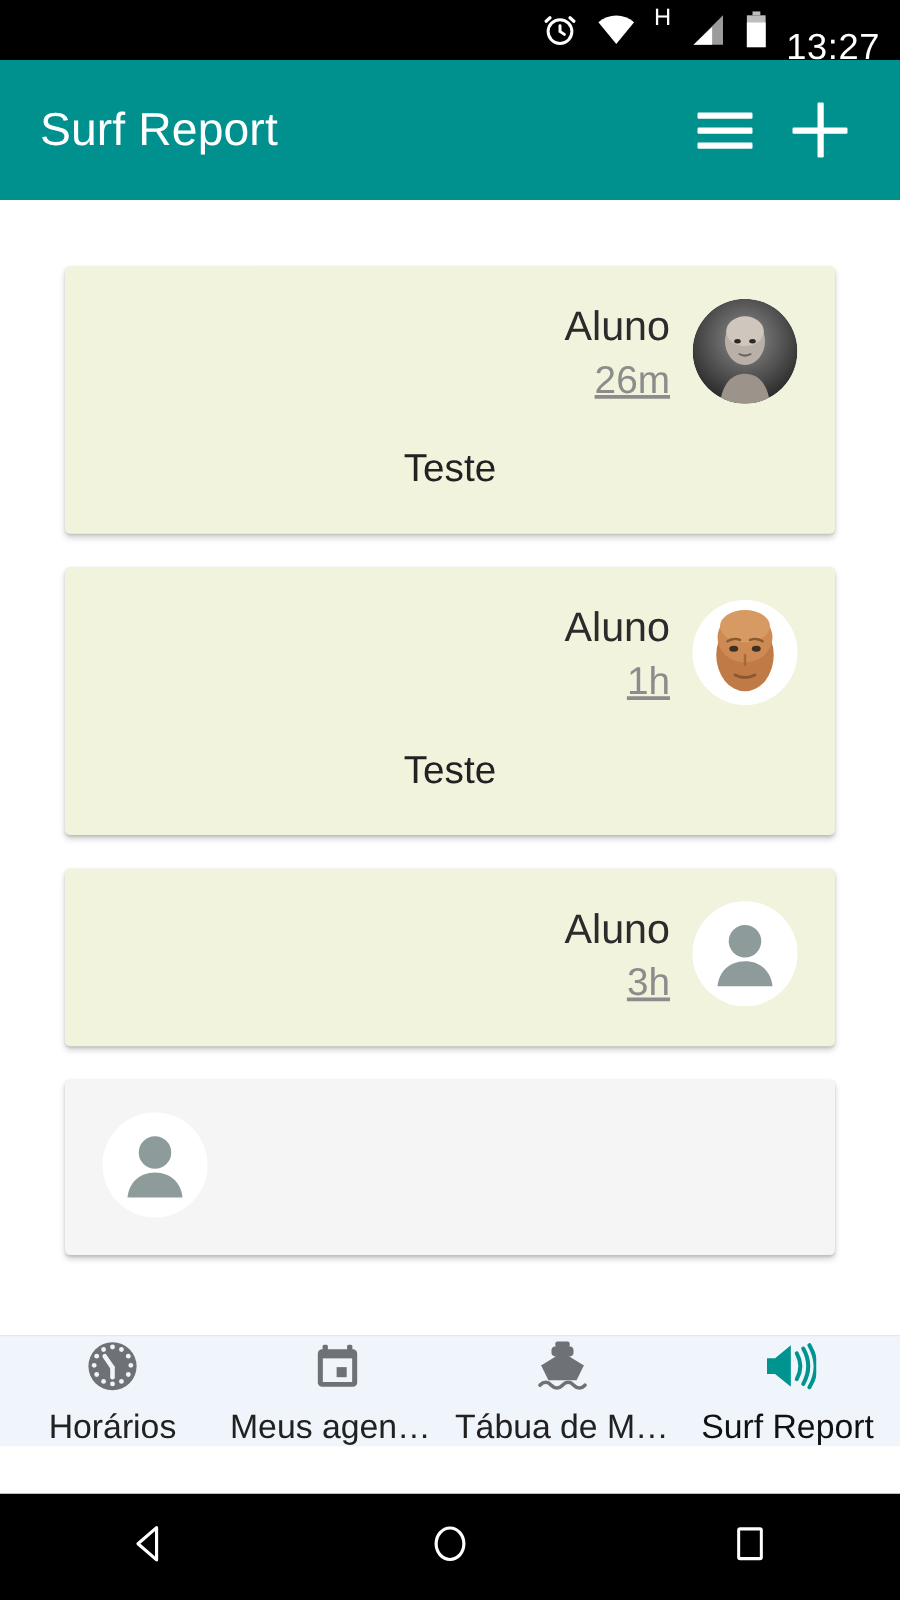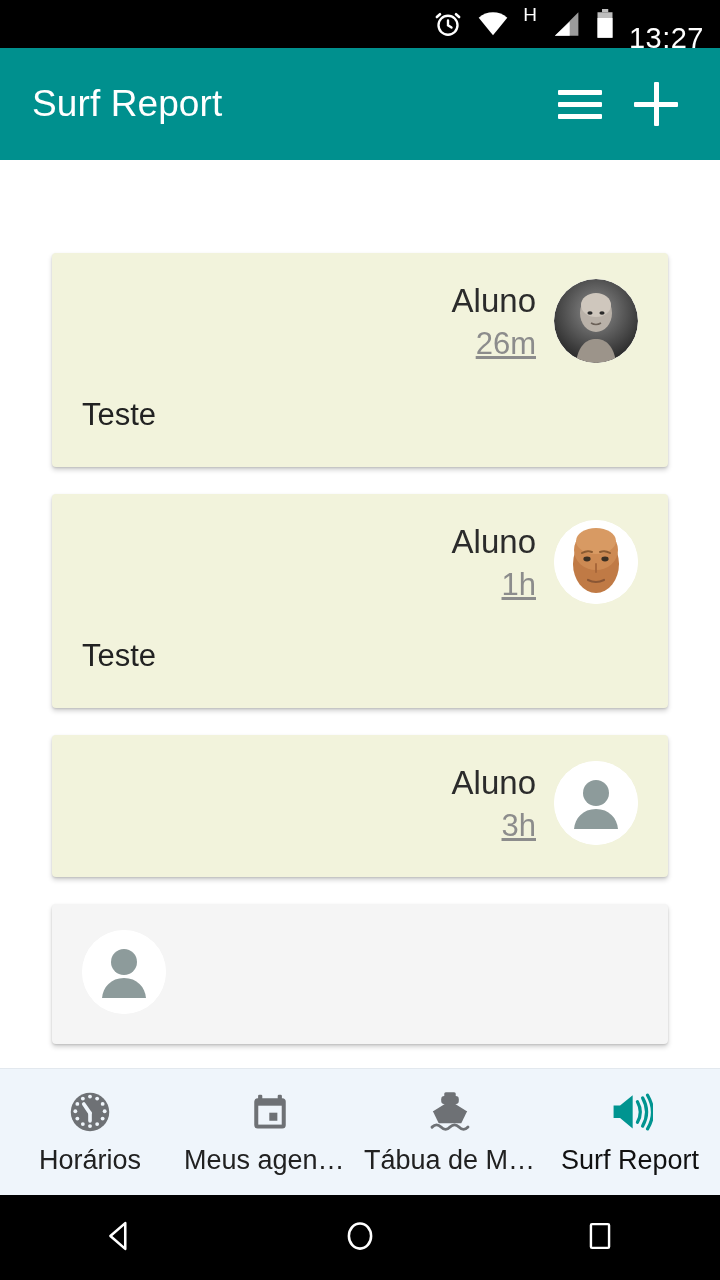--- a/index.html
+++ b/index.html
@@ -38,21 +38,21 @@
   .plus{ position:relative; width:44px; height:44px; }
   .plus::before,.plus::after{
     content:""; position:absolute; background:#fff; border-radius:1px;
   }
   .plus::before{ left:0; top:19.5px; width:44px; height:5px; }
   .plus::after{ top:0; left:19.5px; width:5px; height:44px; }
 
   
   .content{
     position:absolute; top:160px; left:0; width:720px; height:905px;
-    background:#ffffff; overflow:hidden;margin-top:40px;
+    background:#ffffff; overflow:hidden;
   }
   .card{
     position:relative; margin:0 52px 27px 52px;
     border-radius:4px;
     box-shadow:0 3px 5px rgba(0,0,0,0.18), 0 1px 2px rgba(0,0,0,0.12);
     padding:26px 30px 30px 30px;
   }
   .card.right{ background:#F2F3DC; }
   .card.left{ background:#F5F5F5; }
   .card-spacer{ height:53px; }
@@ -71,25 +71,25 @@
 
   .avatar{
     width:84px; height:84px; border-radius:50%;
     flex:0 0 84px; overflow:hidden; position:relative;
     background:#ffffff;
   }
   .avatar svg{ display:block; width:84px; height:84px; }
 
   
   .msg{ font-size:31px; color:#222; line-height:44px; }
-  .card.right .msg{ text-align:left; margin-top:28px; }
+  .card.right .msg{ text-align:center; margin-top:28px; }
 
   
   .bottomnav{
-    position:absolute; top:1068px; left:0; width:720px; height:127px;
+    position:absolute; top:1068px; left:0; width:720px; height:89px;
     background:#EFF5FB; display:flex; align-items:center;
     border-top:1px solid #e2e8ee;
   }
   .navitem{
     flex:1; display:flex; flex-direction:column; align-items:center;
     justify-content:center; gap:9px; cursor:pointer; min-width:0; padding:0 4px;
   }
   .navicon{ height:48px; display:flex; align-items:center; justify-content:center; }
   .navlabel{
     font-size:27px; color:#212121; white-space:nowrap;

